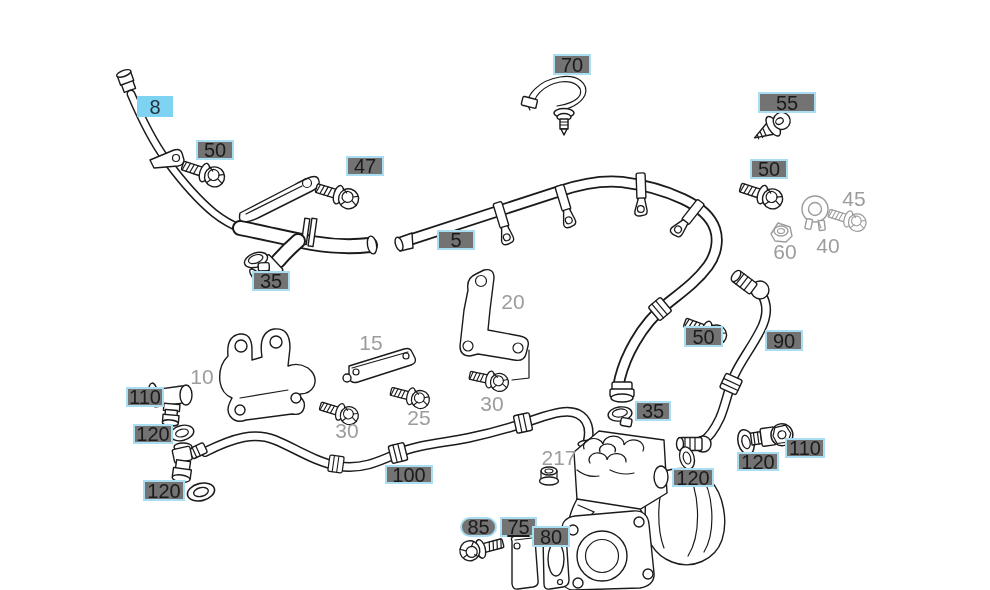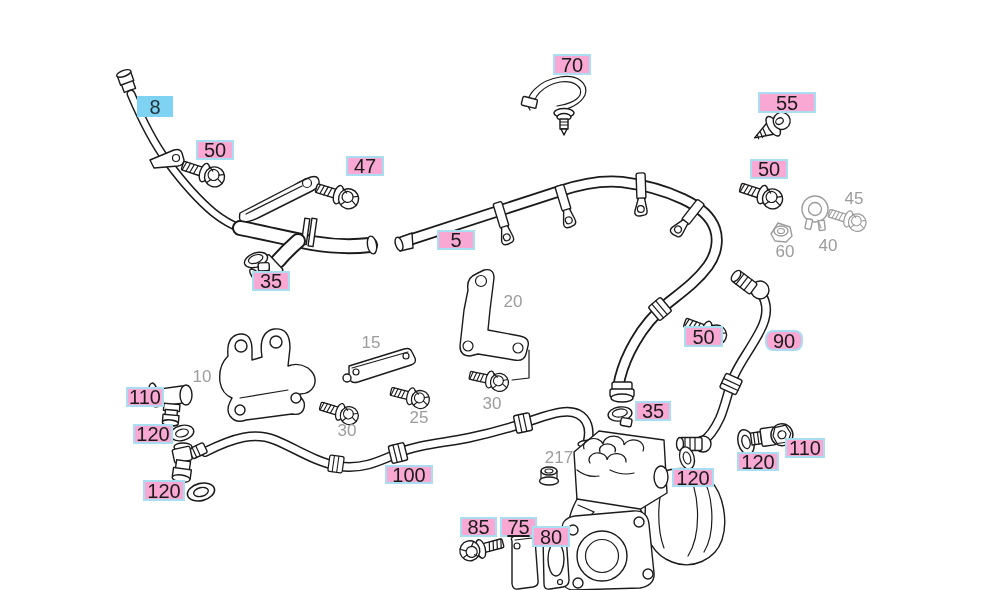--- a/index.html
+++ b/index.html
@@ -10,23 +10,23 @@
   .blk{color:var(--line,#1b1b1b);}
   .gry{color:var(--gray,#9c9c9c);}
   .pw {fill:#fff;stroke:currentColor;stroke-width:1.4;stroke-linejoin:round;}
   .pwn{fill:none;stroke:currentColor;stroke-width:1.2;stroke-linejoin:round;}
   .ln {fill:none;stroke:currentColor;stroke-width:1.2;stroke-linecap:round;}
   .t-out{fill:none;stroke:currentColor;stroke-linecap:round;stroke-linejoin:round;}
   .t-in {fill:none;stroke:#fff;stroke-linecap:round;stroke-linejoin:round;}
   
   .lbl{position:absolute;display:flex;align-items:center;justify-content:center;
        box-sizing:border-box;font-size:20px;line-height:1;letter-spacing:0;}
-  .lbl.box{background:#f9a8d4;border:2px solid var(--label-border,#a9def2);color:var(--ink,#1b1b1b);}
+  .lbl.box{background:#737373;border:2px solid var(--label-border,#a9def2);color:var(--ink,#1b1b1b);}
   .lbl.highlight{background:var(--hl,#7ed2f2);color:#25323a;}
-  .lbl.plain{color:var(--gray,#9c9c9c);font-size:17px;}
+  .lbl.plain{color:var(--gray,#9c9c9c);font-size:21px;}
 </style>
 </head>
 <body>
 
 <div id="stage">
 
   <svg id="art" width="990" height="590" viewBox="0 0 990 590">
     <defs>
       <g id="boltA">
         <rect x="-31" y="-4.5" width="21" height="9" rx="1.5" class="pw"></rect>
@@ -306,30 +306,30 @@
   <div id="labels">
       <div class="lbl highlight" style="left: 137px; top: 96px; width: 36px; height: 21px;">8</div>
       <div class="lbl box" style="left: 196px; top: 140px; width: 38px; height: 20px;">50</div>
       <div class="lbl box" style="left: 338px; top: 156px; width: 38px; height: 20px; margin-left: 8px;">47</div>
       <div class="lbl box" style="left: 252px; top: 271px; width: 38px; height: 20px;">35</div>
       <div class="lbl box" style="left: 553px; top: 54px; width: 38px; height: 21px;">70</div>
       <div class="lbl box" style="left: 758px; top: 92px; width: 58px; height: 21px;">55</div>
       <div class="lbl box" style="left: 750px; top: 159px; width: 38px; height: 20px;">50</div>
       <div class="lbl box" style="left: 437px; top: 230px; width: 38px; height: 20px;">5</div>
       <div class="lbl box" style="left: 684px; top: 326px; width: 39px; height: 21px;">50</div>
-      <div class="lbl box" style="left: 765px; top: 330px; width: 38px; height: 21px; border-radius: 8px;">90</div>
+      <div class="lbl box" style="left: 765px; top: 330px; width: 38px; height: 21px;">90</div>
       <div class="lbl box" style="left: 126px; top: 387px; width: 38px; height: 20px;">110</div>
       <div class="lbl box" style="left: 635px; top: 401px; width: 36px; height: 20px;">35</div>
       <div class="lbl box" style="left: 133px; top: 424px; width: 40px; height: 20px;">120</div>
       <div class="lbl box" style="left: 385px; top: 465px; width: 48px; height: 19px;">100</div>
       <div class="lbl box" style="left: 143px; top: 480px; width: 42px; height: 21px;">120</div>
       <div class="lbl box" style="left: 672px; top: 468px; width: 42px; height: 19px;">120</div>
       <div class="lbl box" style="left: 737px; top: 452px; width: 42px; height: 19px;">120</div>
       <div class="lbl box" style="left: 785px; top: 438px; width: 40px; height: 20px;">110</div>
-      <div class="lbl box" style="left: 460px; top: 517px; width: 37px; height: 20px;">85</div>
+      <div class="lbl box" style="left: 460px; top: 517px; width: 37px; height: 20px; border-radius: 10px;">85</div>
       <div class="lbl box" style="left: 500px; top: 517px; width: 37px; height: 20px; text-decoration: underline;">75</div>
       <div class="lbl box" style="left: 532px; top: 509px; width: 38px; height: 21px; margin-top: 17px;">80</div>
       <div class="lbl plain" style="left: 188px; top: 366px; width: 28px; height: 20px;">10</div>
       <div class="lbl plain" style="left: 357px; top: 332px; width: 28px; height: 20px;">15</div>
       <div class="lbl plain" style="left: 499px; top: 291px; width: 28px; height: 20px;">20</div>
       <div class="lbl plain" style="left: 405px; top: 407px; width: 28px; height: 20px;">25</div>
       <div class="lbl plain" style="left: 333px; top: 420px; width: 28px; height: 20px;">30</div>
       <div class="lbl plain" style="left: 478px; top: 393px; width: 28px; height: 20px;">30</div>
       <div class="lbl plain" style="left: 840px; top: 188px; width: 28px; height: 20px;">45</div>
       <div class="lbl plain" style="left: 771px; top: 241px; width: 28px; height: 20px;">60</div>

